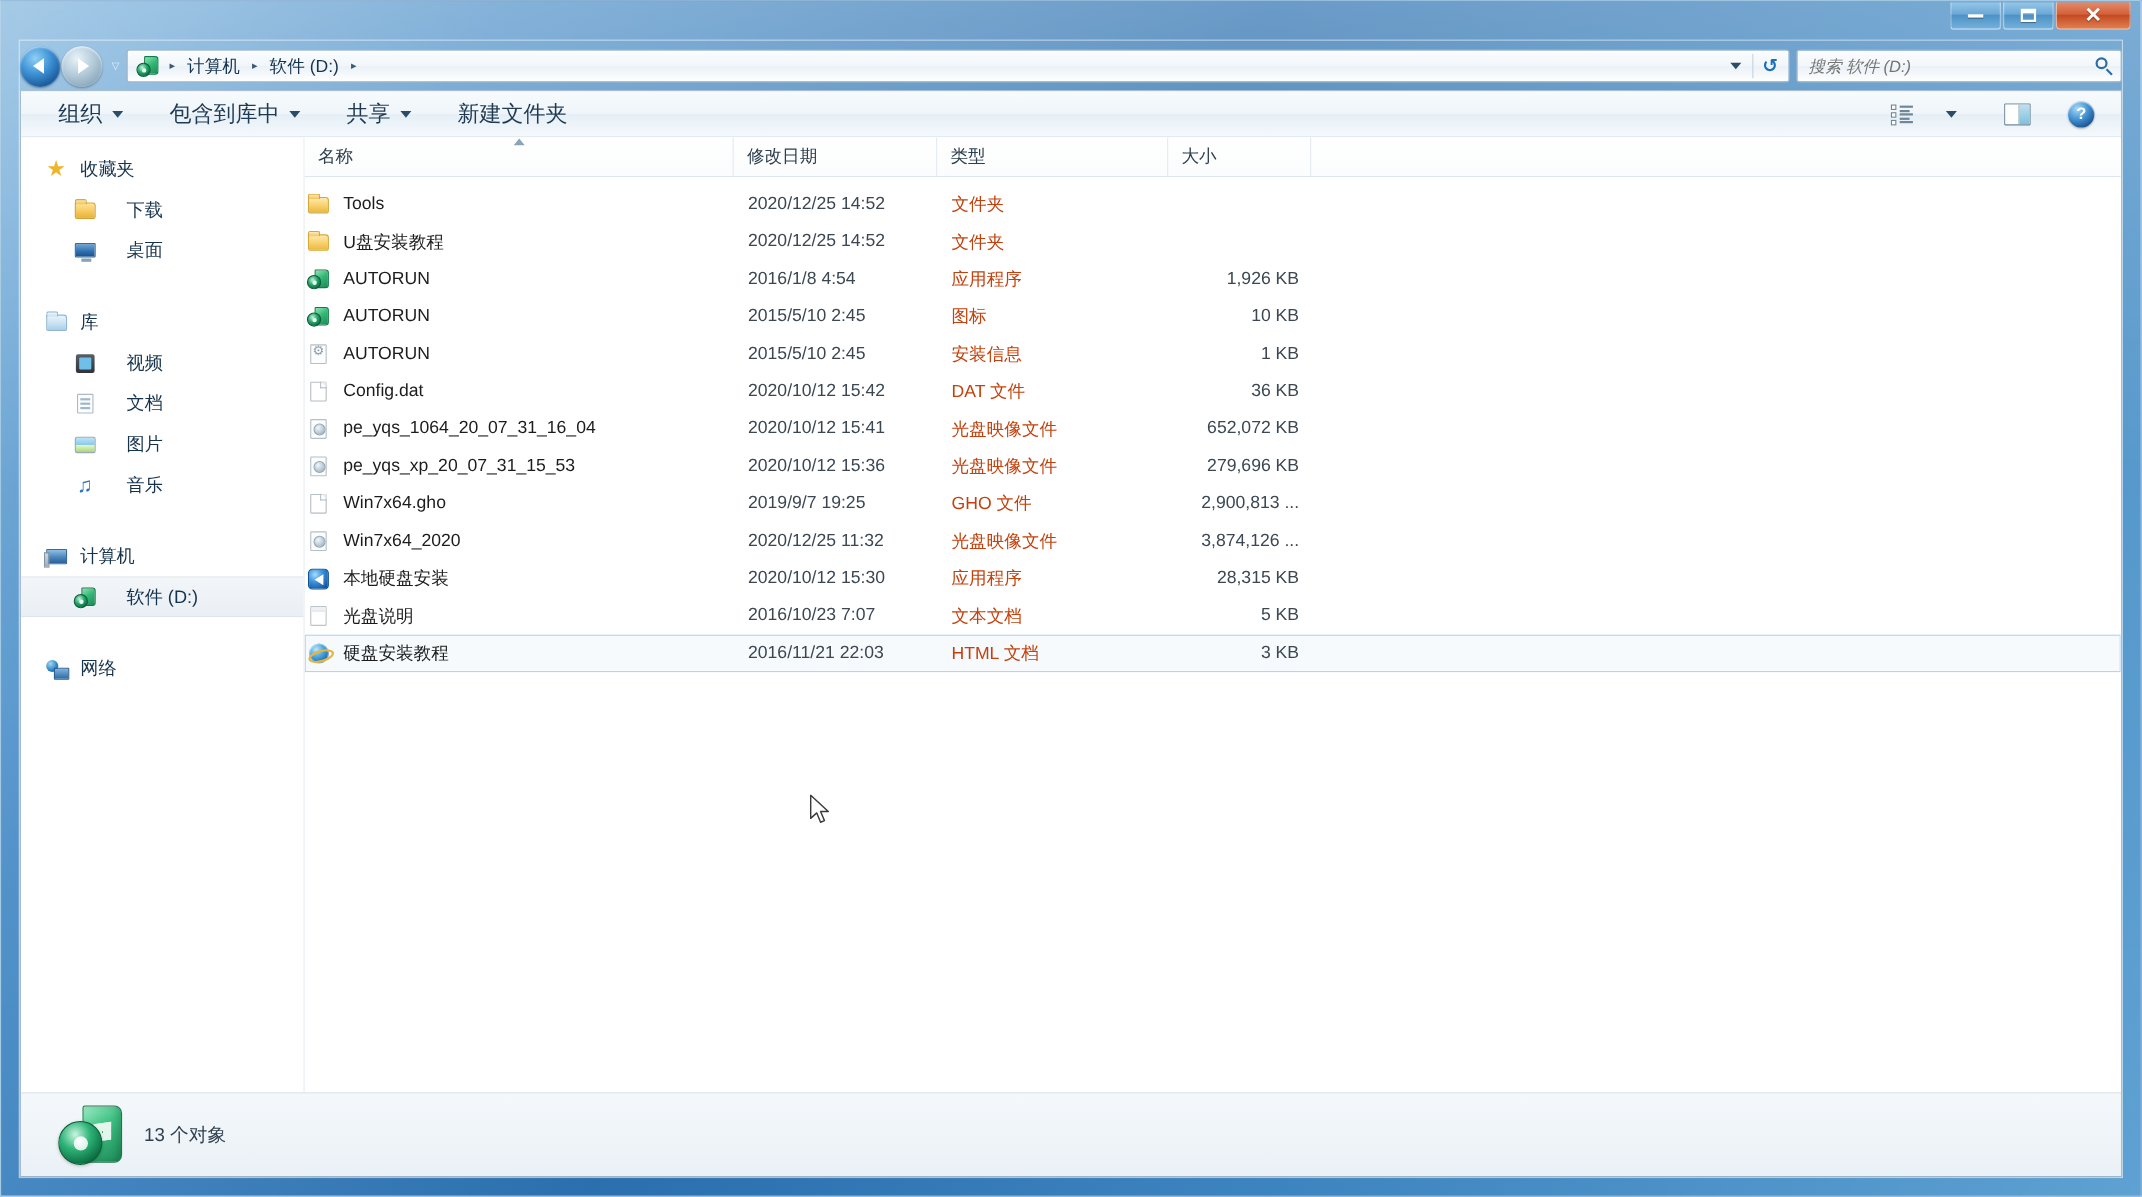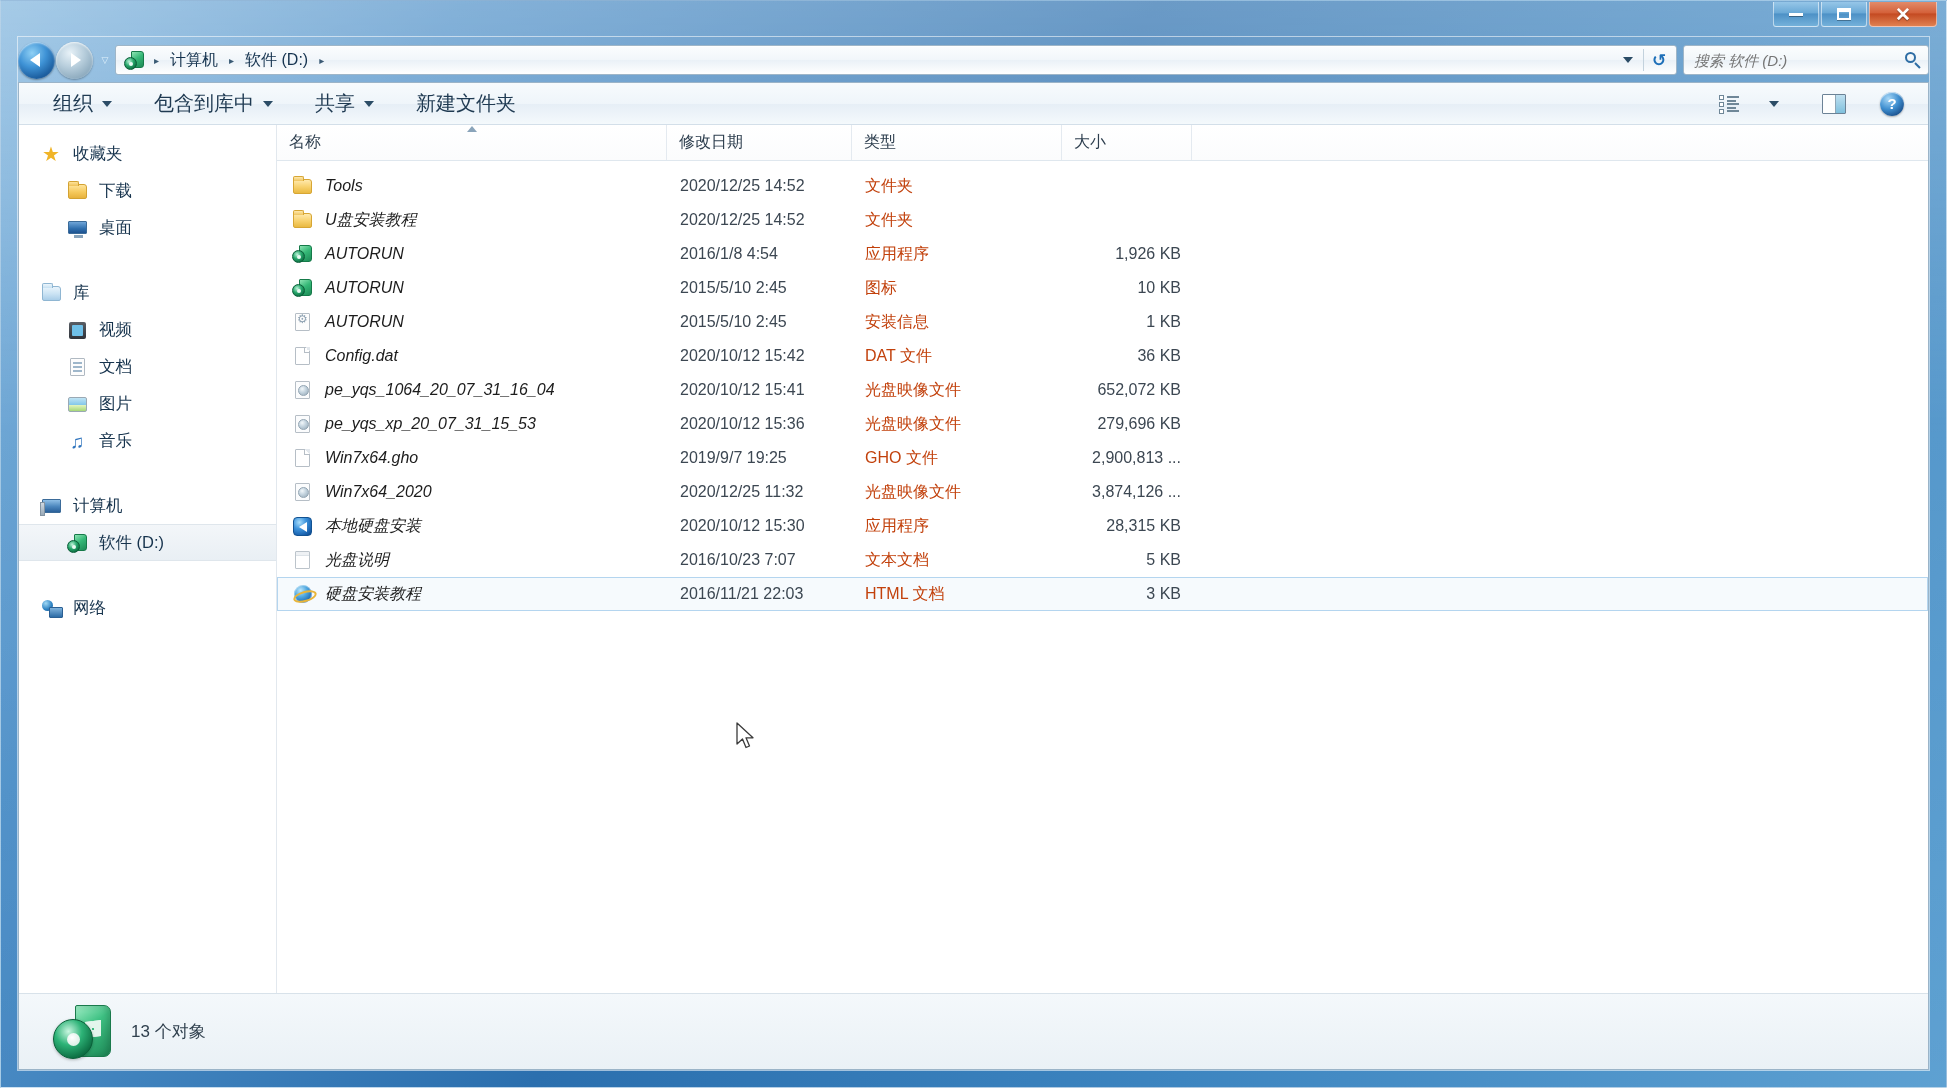--- a/index.html
+++ b/index.html
@@ -174,21 +174,21 @@
     border-right: 5px solid transparent;
     border-top: 6px solid #2b4c66;
   }
   .addr-divider { width:1px; height:22px; background:#c3d2dd; }
   .refresh-glyph {
     color: #1d6fb8; font-size: 17px; font-weight: bold;
     transform: scaleX(-1);
   }
 
   .searchbox {
-    width: 246px; height: 30px;
+    width: 296px; height: 30px;
     margin-left: 6px;
     background: linear-gradient(180deg, #fbfdfe 0%, #f2f7fa 50%, #eaf1f7 51%, #ffffff 100%);
     border: 1px solid #9fb6c8;
     border-radius: 3px;
     display: flex; align-items: center;
     padding: 0 6px 0 10px;
     flex: 0 0 auto;
   }
   .searchbox input {
     flex: 1;
@@ -313,21 +313,21 @@
   .nav-row {
     display: flex; align-items: center;
     height: 37px;
     padding-left: 22px;
     cursor: pointer;
     font-size: 16.5px;
     color: #16334d;
     white-space: nowrap;
     text-align: center;
   }
-  .nav-row.child { padding-left: 48px; }
+  .nav-row.child { padding-left: 48px; gap: 16px; }
   .nav-row.selected {
     background: linear-gradient(180deg,#f3f6f9 0%, #e9eff4 100%);
     border-top: 1px solid #dfe6ec;
     border-bottom: 1px solid #dfe6ec;
   }
   .nav-ico { width: 22px; height: 20px; margin-right: 10px; position: relative; flex: 0 0 auto; }
   .nav-spacer { height: 28px; }
 
   
   .ico-star {
@@ -533,23 +533,22 @@
   .cell {
     font-size: 16px;
     color: #333d46;
     white-space: nowrap;
     overflow: hidden;
     text-overflow: ellipsis;
   }
   .cell-name {
     width: 390px; flex: 0 0 390px;
     display: flex; align-items: center;
-    padding-left: 14px;
+    padding-left: 1px;
     color: #1c1c1c;
-    font-style: italic;
   }
   .cell-date { width: 185px; flex: 0 0 185px; padding-left: 12px; color: #3c4752; }
   .cell-type { width: 210px; flex: 0 0 210px; padding-left: 12px; color: #c2410c; }
   .cell-size {
     width: 130px; flex: 0 0 130px;
     padding-right: 12px; text-align: right;
     color: #3c4752;
   }
   .fico {
     width: 22px; height: 20px;

